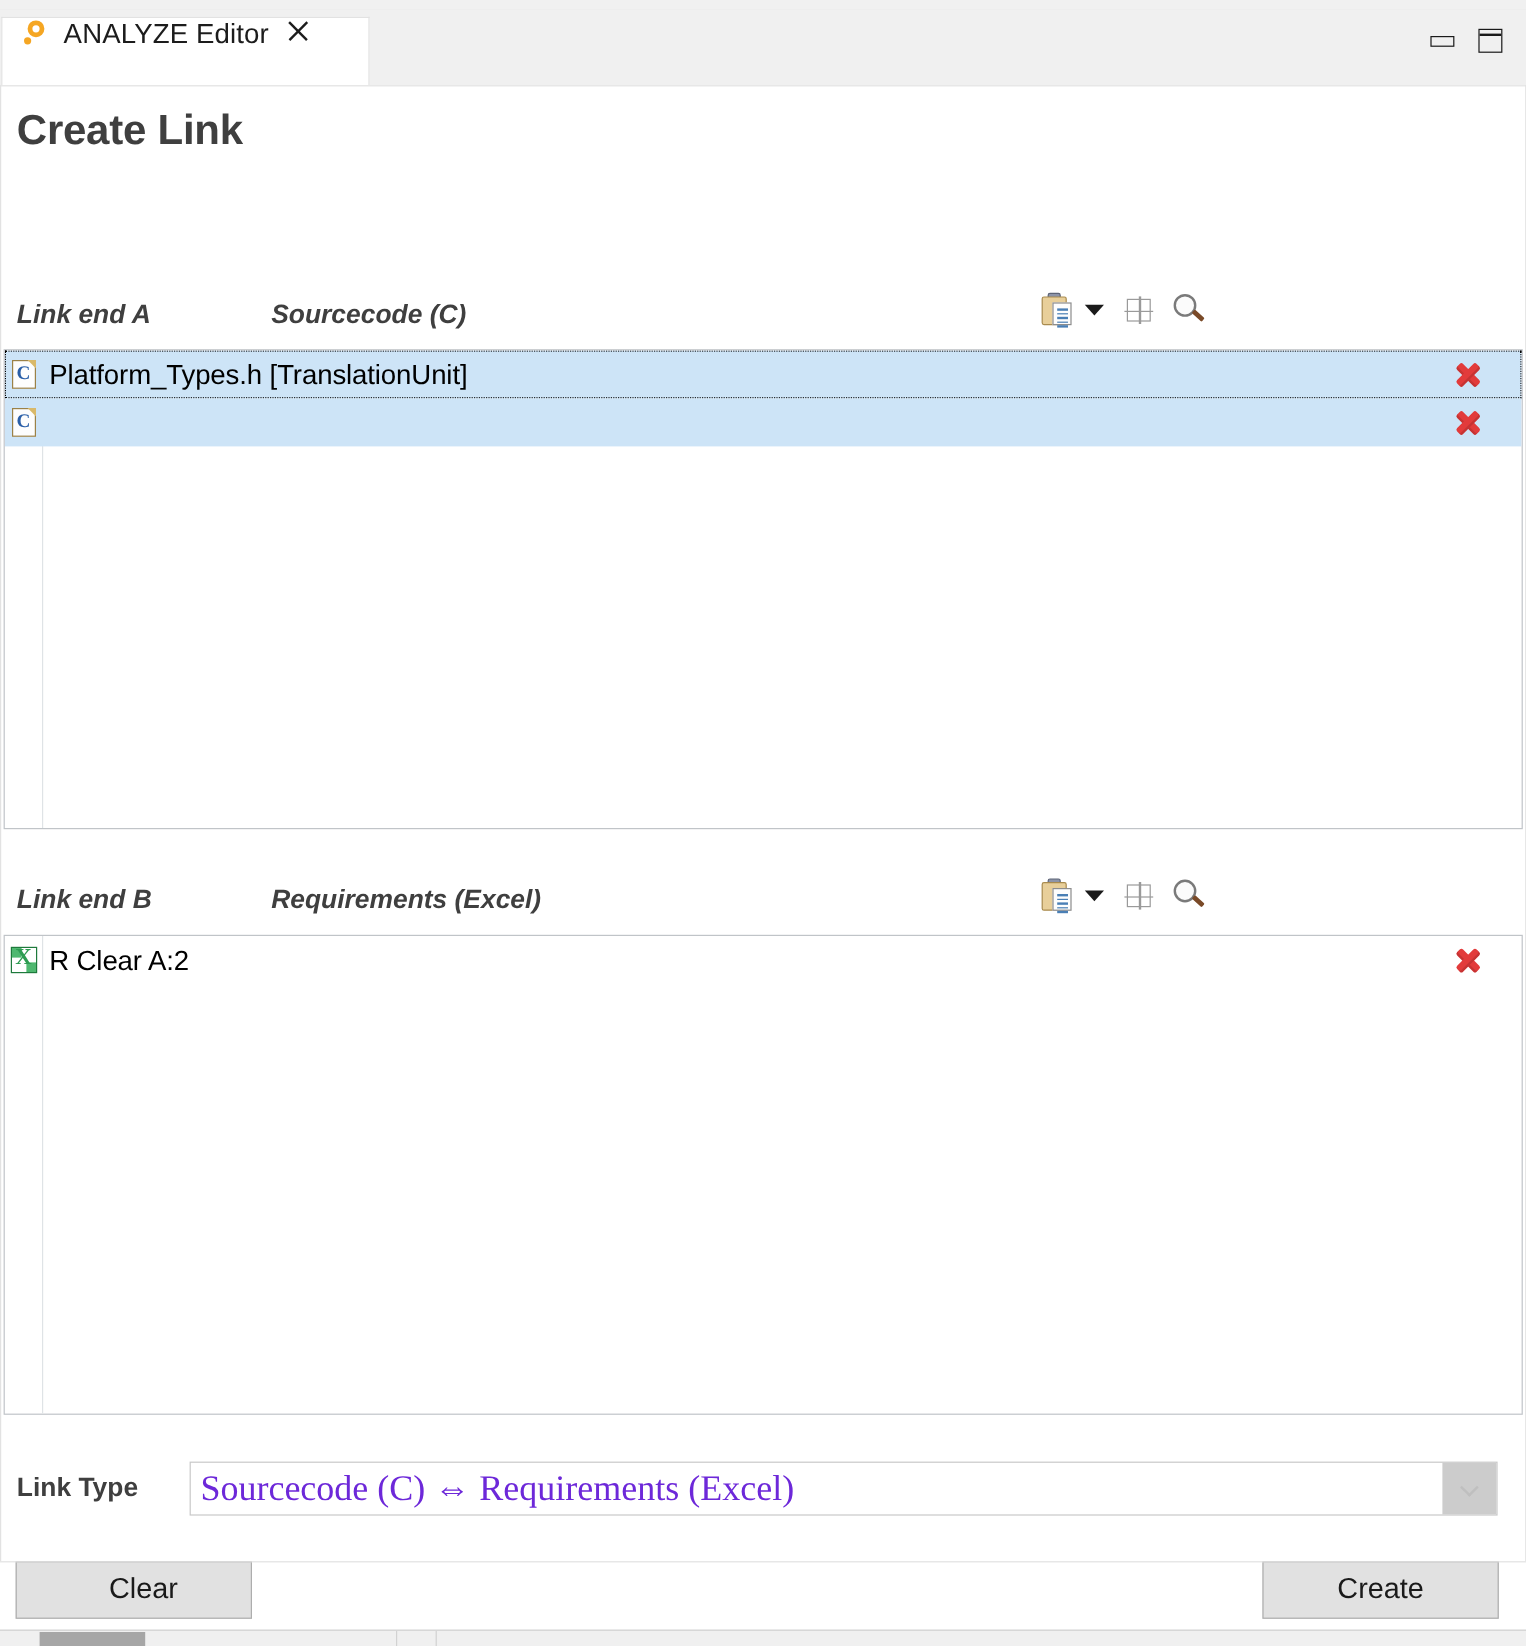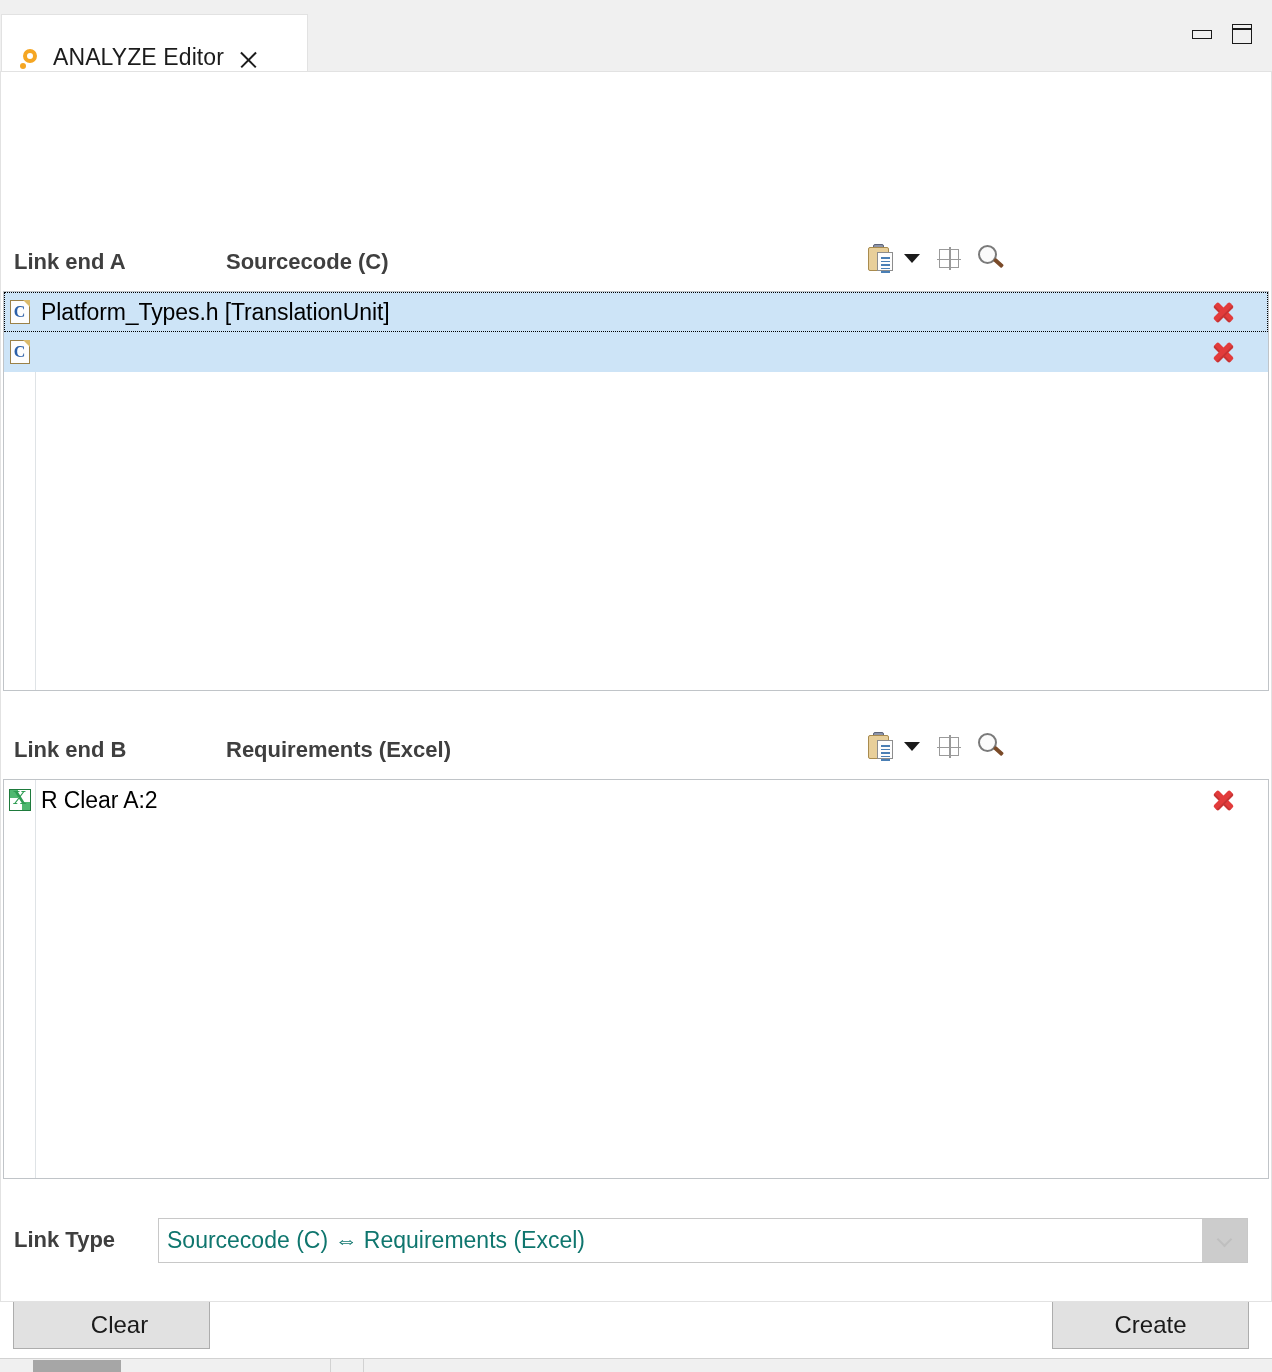--- a/index.html
+++ b/index.html
@@ -37,21 +37,21 @@
   .tab {
     position: absolute;
     left: 1px; top: 6px;
     width: 307px;
     height: 57px;
     background: #ffffff;
     border: 1px solid #e2e2e2;
     border-bottom: none;
     box-sizing: border-box;
     display: flex;
-    align-items: flex-end;
+    align-items: flex-start;
     padding-left: 17px;
   }
   .tab-icon {
     width: 24px; height: 24px;
     position: relative;
     flex: 0 0 auto;
     margin-right: 10px;
   }
   .tab-icon .ring {
     position: absolute;
@@ -133,20 +133,21 @@
     color: #3f3f3f;
     letter-spacing: -0.2px;
   }
 
   
   .section-head {
     position: absolute;
     left: 0;
     width: 1024px;
     height: 46px;
+    font-style: italic;
   }
   .sec-label {
     position: absolute;
     top: 9px;
     font-size: 22px;
     font-weight: bold;
     color: #3f3f3f;
     white-space: nowrap;
   }
   .sec-label.a { left: 14px; }
@@ -402,24 +403,25 @@
     left: 158px; top: 3px;
     width: 1090px;
     height: 45px;
     border: 1px solid #c8c8c8;
     background: #ffffff;
     box-sizing: border-box;
     display: flex;
     align-items: center;
   }
   .combo-text {
-    font-size: 23px;
-    color: #0f766e;
+    font-size: 30px;
+    color: #6d28d9;
     padding-left: 8px;
     white-space: nowrap;
+    font-family: Liberation Serif, serif;
   }
   .combo-btn {
     position: absolute;
     right: 0; top: 0;
     width: 45px; height: 43px;
     background: #cccccc;
     display: flex;
     align-items: center;
     justify-content: center;
   }
@@ -514,20 +516,21 @@
   </div>
 
   <div class="win-controls">
     <span class="win-min"></span>
     <span class="win-max"></span>
   </div>
 </div>
 
 <div class="editor">
 
+  <div class="page-title">Create Link</div>
 
   <div class="section-head" style="top:168px;">
     <span class="sec-label a">Link end A</span>
     <span class="sec-label b">Sourcecode (C)</span>
     <span class="sec-tools">
       <span class="ic-clip">
         <span class="clip"></span>
           <span class="body"></span>
         <span class="sheet">
             <i></i>

